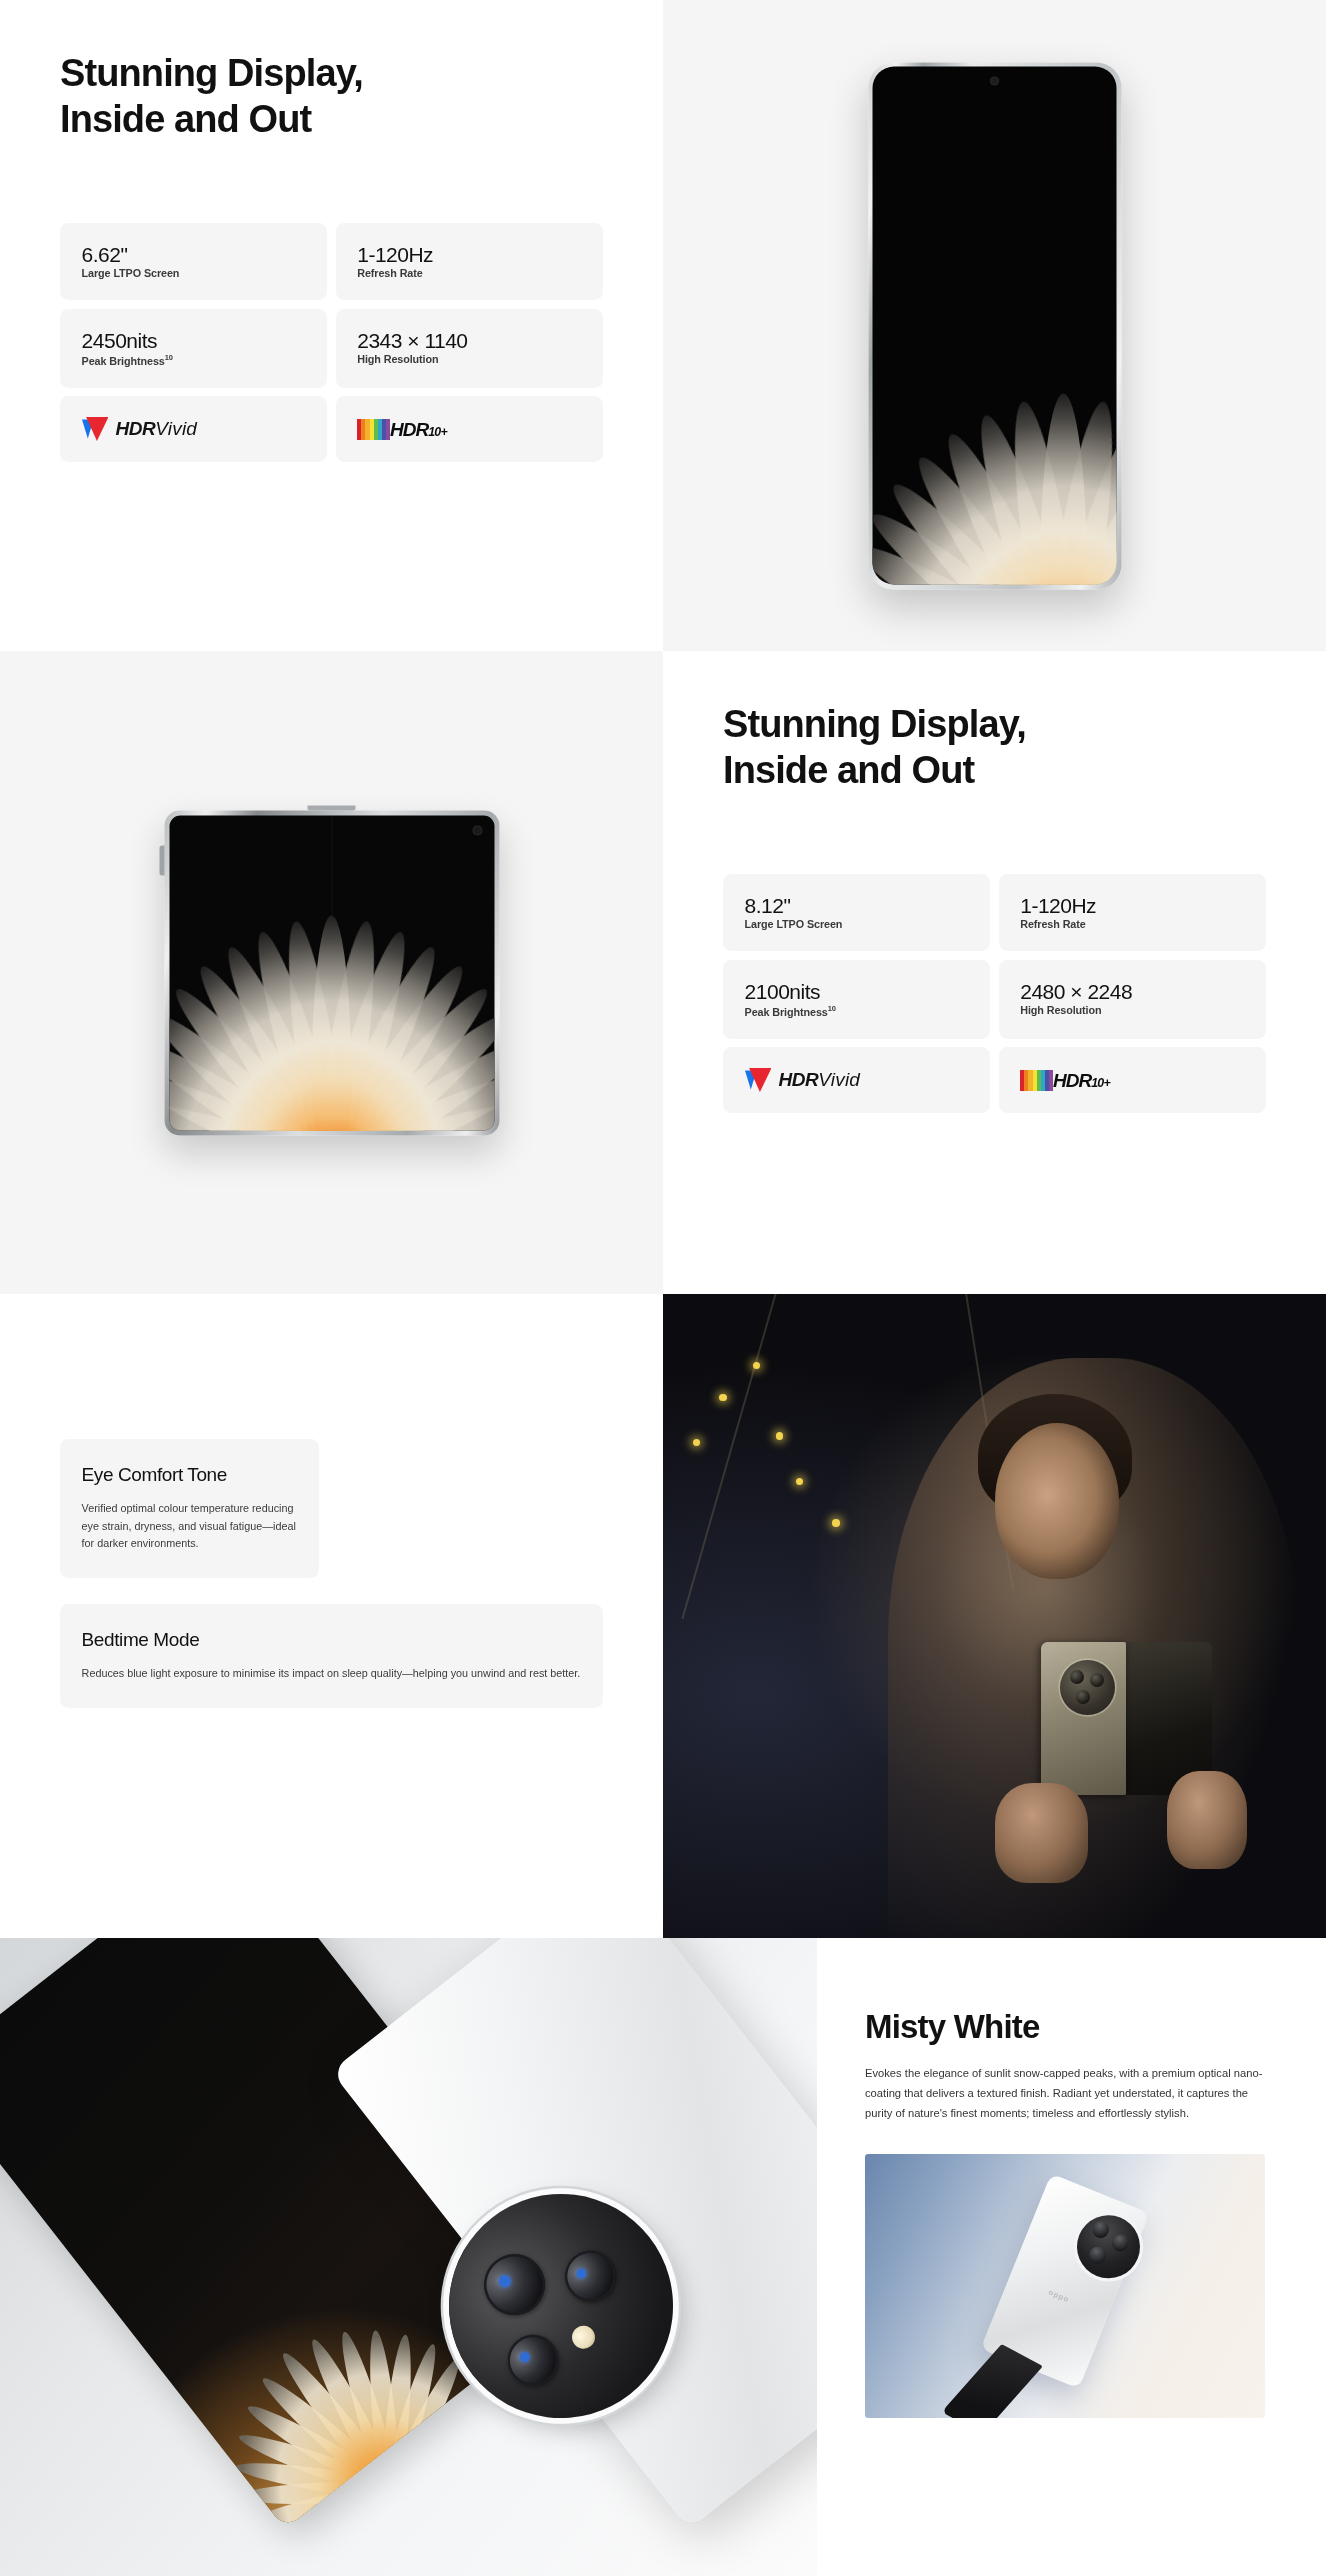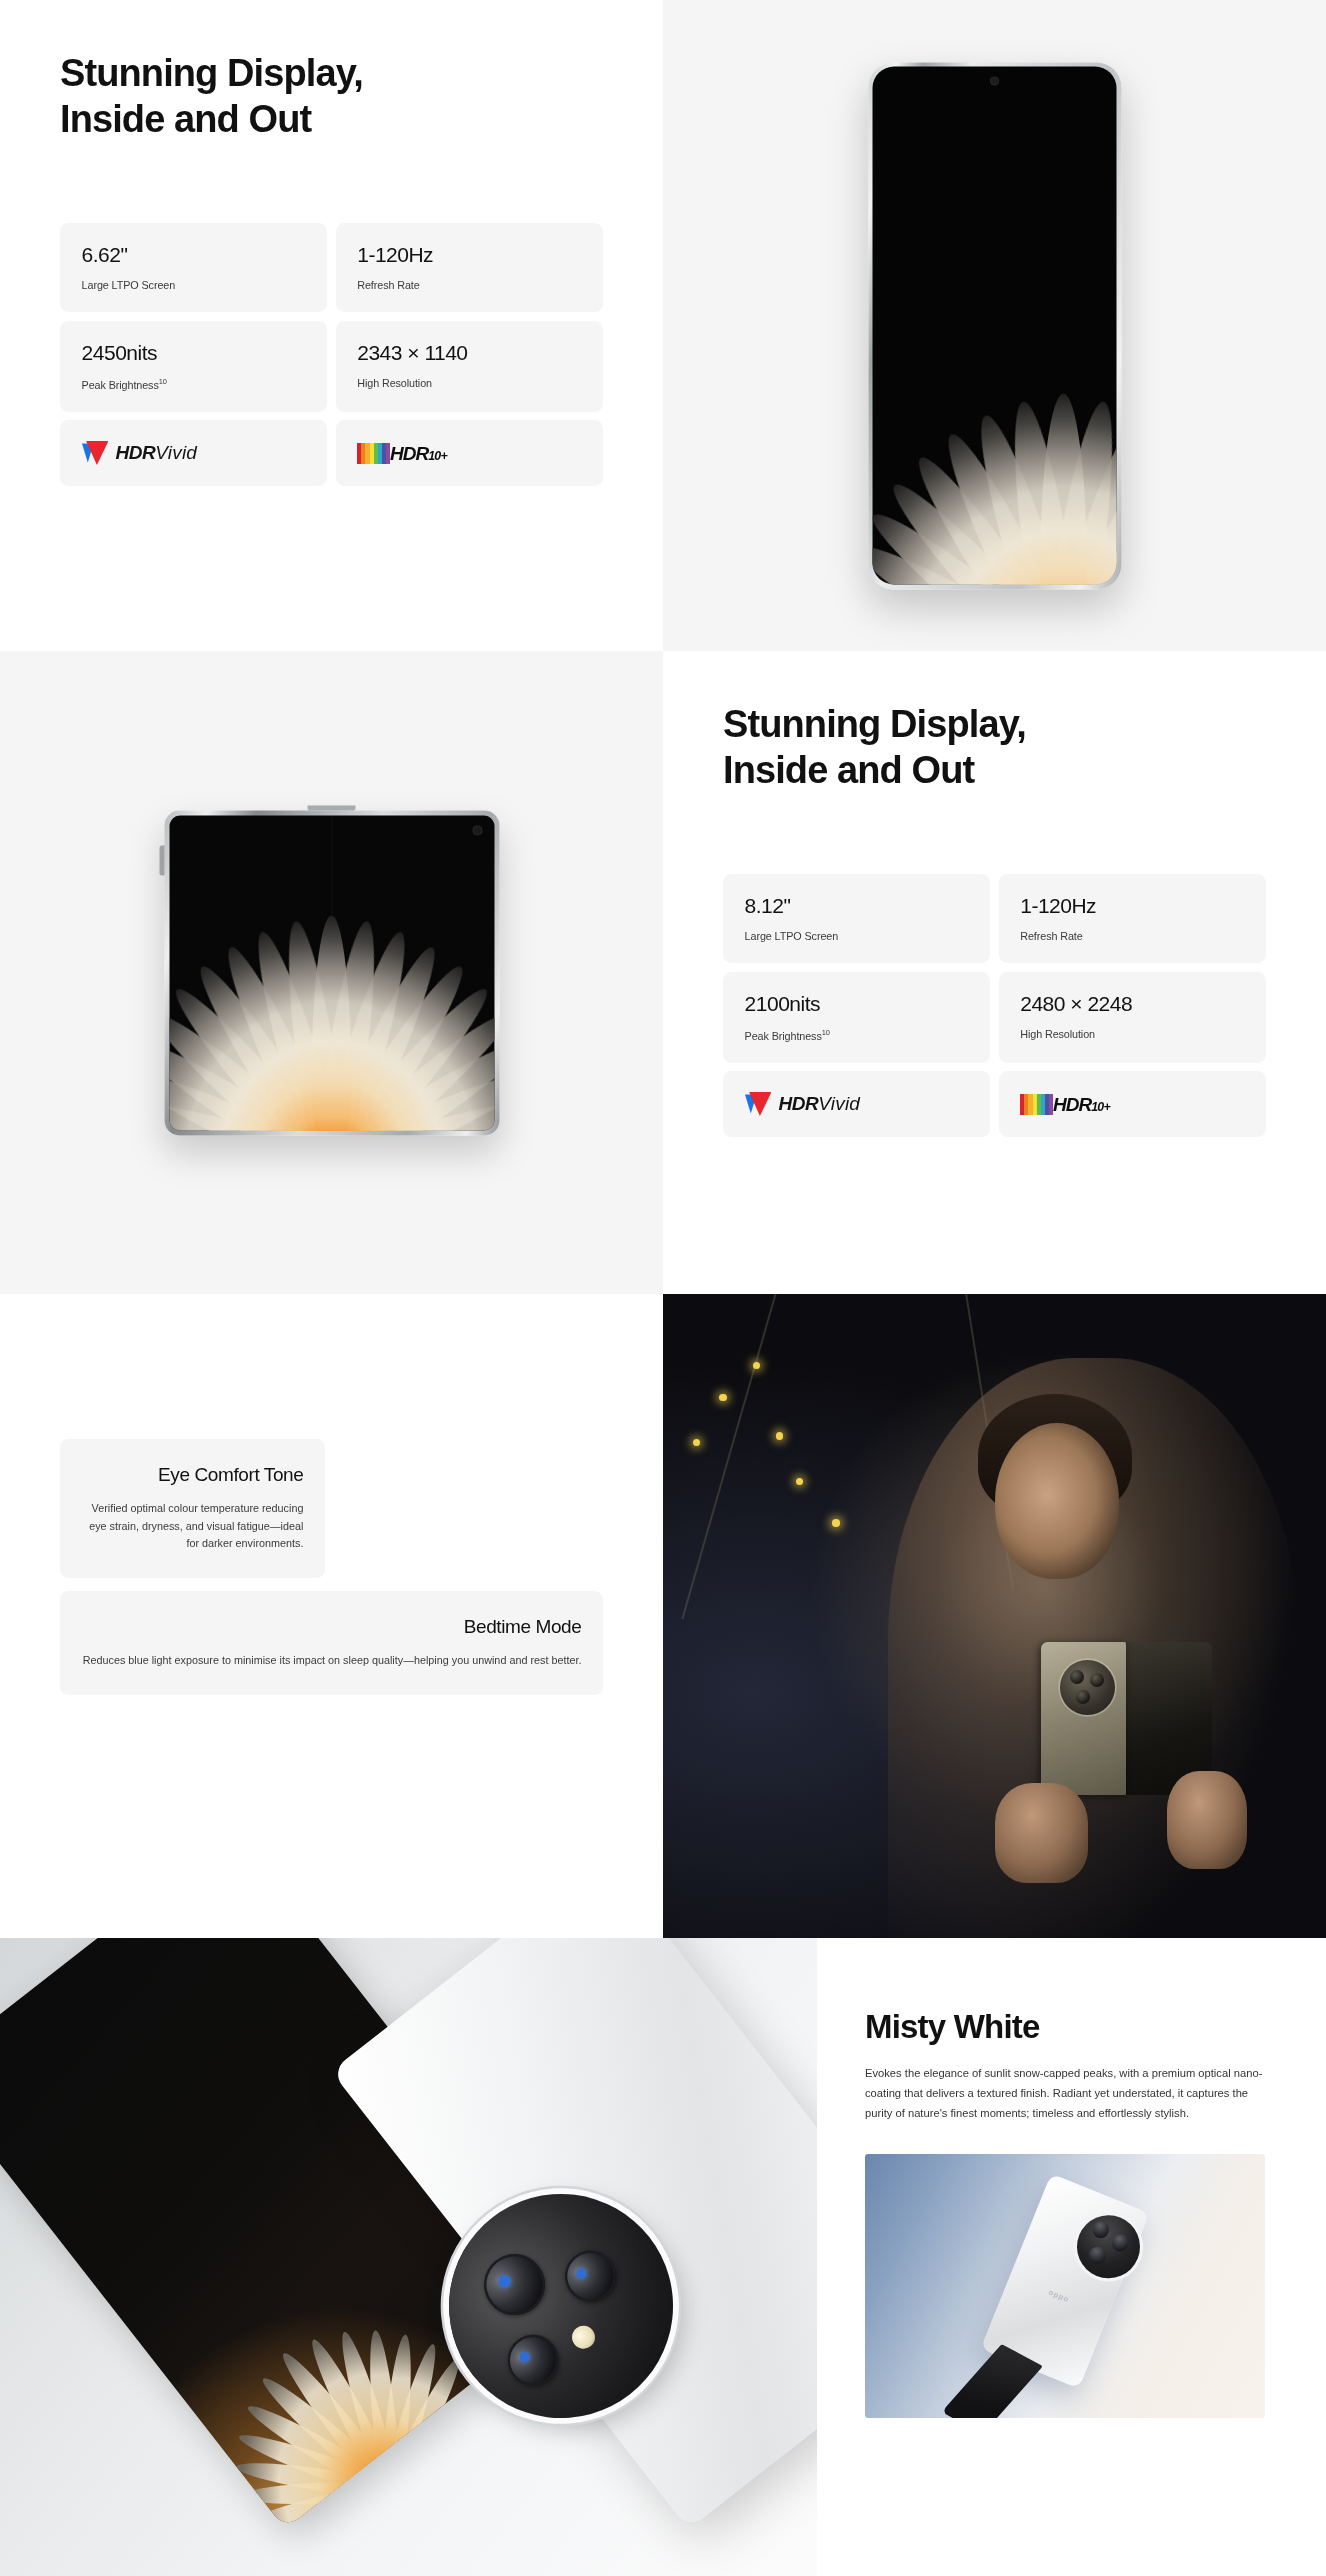--- a/index.html
+++ b/index.html
@@ -44,23 +44,23 @@
     min-height:75px;
   }
   .spec-value {
     font-size:21px;
     font-weight:500;
     letter-spacing:-0.5px;
     color:#111111;
     line-height:1.15;
   }
   .spec-label {
-    margin-top:12px;
+    margin-top:0;
     font-size:10.8px;
-    font-weight:400;
+    font-weight:700;
     color:#3a3a3a;
     letter-spacing:-0.1px;
   }
   .spec-label sup { font-size:7.5px; vertical-align:super; }
 
   .spec-card.logo-card {
     display:flex;
     align-items:center;
     min-height:66px;
     padding-top:15px; padding-bottom:15px;font-style:italic;
@@ -82,23 +82,22 @@
     font-size:19px; font-weight:800; color:#0e0e0e; letter-spacing:-1px;
     line-height:1; margin-left:-1.7px;
   }
   .hdr10 .h10txt .sm { font-size:12.4px; font-weight:800; letter-spacing:-0.7px; }
   .hdr10 .h10txt .plus { font-size:12.4px; font-weight:600; }
 
   
   .eye-grid {
     display:grid;
     grid-template-columns:1fr 1fr;
-    gap:13px;
+    gap:26px;
     margin-top:80px;
-    text-align:right;
   }
   .eye-card {
     background:#f5f5f5;
     border-radius:8.3px;
     padding:23px 21.6px 25px 21.6px;
   }
   .eye-title {
     font-size:19px; font-weight:500; color:#111111;
     letter-spacing:-0.4px; line-height:1.32;
   }

